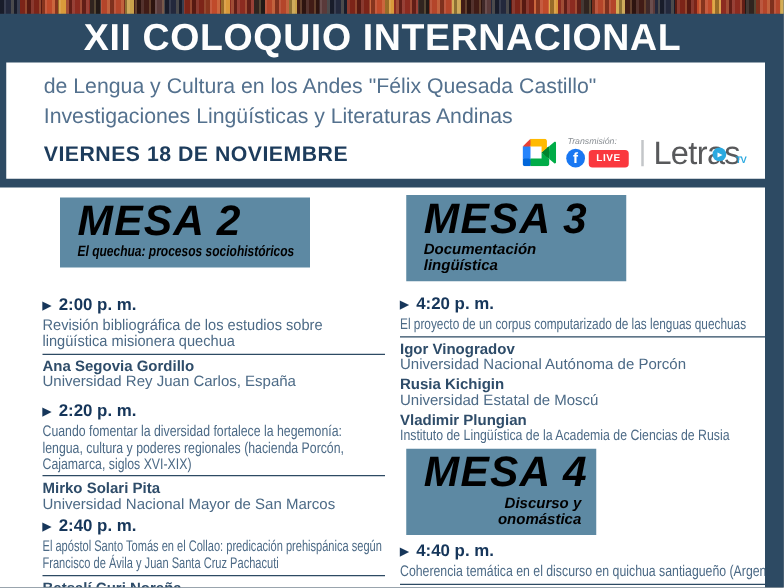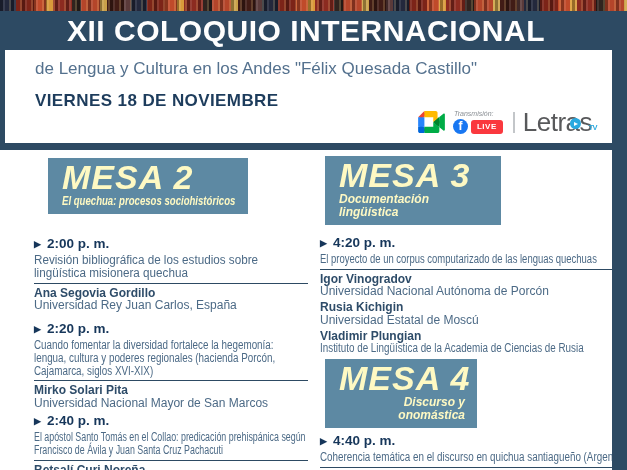--- a/index.html
+++ b/index.html
@@ -47,21 +47,21 @@
     background:#2aa9e0;display:flex;align-items:center;justify-content:center;}
   .play-circle::after{content:"";display:block;width:0;height:0;margin-left:1px;
     border-left:4px solid #fff;border-top:2.6px solid transparent;border-bottom:2.6px solid transparent;}
   .letras-tv{position:absolute;right:-1px;bottom:-6px;font-size:7.5px;font-weight:bold;color:#2aa9e0;}
 
   
   .content-card{position:absolute;left:0;top:150px;width:612px;height:320px;background:#ffffff;overflow:hidden;}
   .col-left{position:absolute;left:34px;top:8px;width:274px;}
   .col-right{position:absolute;left:320px;top:6px;width:292px;}
 
-  .mesa-card{background:#5d89a3;color:#fef9c3;box-sizing:border-box;padding:4px 12px 6px 14px;}
+  .mesa-card{background:#5d89a3;color:#000000;box-sizing:border-box;padding:4px 12px 6px 14px;}
   .mesa-card.m2{margin-left:14px;width:200px;}
   .mesa-card.m3{margin-left:5px;width:176px;}
   .mesa-card.m4{margin-left:5px;width:152px;margin-top:4px;text-align:right;}
   .mesa-title{font-size:34px;line-height:31px;font-weight:bold;font-style:italic;letter-spacing:1px;white-space:nowrap;}
   .mesa-topic{font-size:12px;line-height:13px;font-weight:bold;font-style:italic;margin-top:2px;}
 
   .session-time{display:flex;align-items:center;gap:6px;color:#16365a;font-size:13.5px;
     font-weight:bold;line-height:16px;}
   .tri{font-size:9px;line-height:16px;}
   .session-title{font-size:12.3px;line-height:12.8px;color:#4c6a86;margin-top:2px;}
@@ -84,20 +84,21 @@
 <body>
 
 <div class="poster">
 
   <div class="textile"></div>
 
   <div class="main-title">XII COLOQUIO INTERNACIONAL</div>
 
   <div class="header-card">
     <div class="subtitle">de Lengua y Cultura en los Andes  "Félix Quesada Castillo"</div>
+    <div class="subtitle">Investigaciones Lingüísticas y Literaturas Andinas</div>
     <div class="event-date">VIERNES 18 DE NOVIEMBRE</div>
 
     <div class="transmission">
       <svg class="meet-icon" viewBox="0 0 87.5 72" xmlns="http://www.w3.org/2000/svg">
         <path fill="#00832d" d="M49.5 36l8.53 9.75 11.47 7.33 2-17.02-2-16.64-11.69 6.44z"></path>
         <path fill="#0066da" d="M0 51.5V66c0 3.315 2.685 6 6 6h14.5l3-10.96-3-9.54-9.95-3z"></path>
         <path fill="#e94235" d="M20.5 0L0 20.5l10.55 3 9.95-3 2.95-9.41z"></path>
         <path fill="#2684fc" d="M20.5 20.5H0v31h20.5z"></path>
         <path fill="#00ac47" d="M82.6 8.68L69.5 19.42v33.66l13.16 10.79c1.97 1.54 4.85.135 4.85-2.37V11c0-2.535-2.945-3.925-4.91-2.32z"></path>
         <path fill="#00ac47" d="M49.5 36v15.5h-29V72h43c3.315 0 6-2.685 6-6V53.08z"></path>

